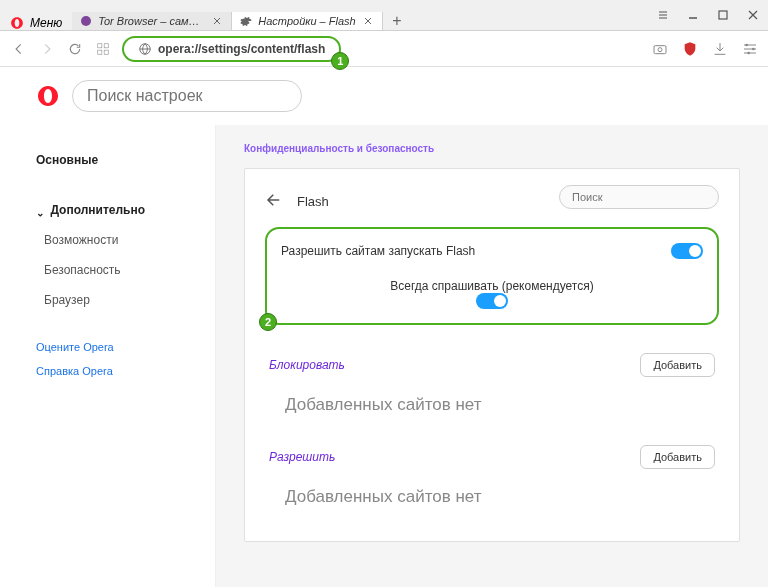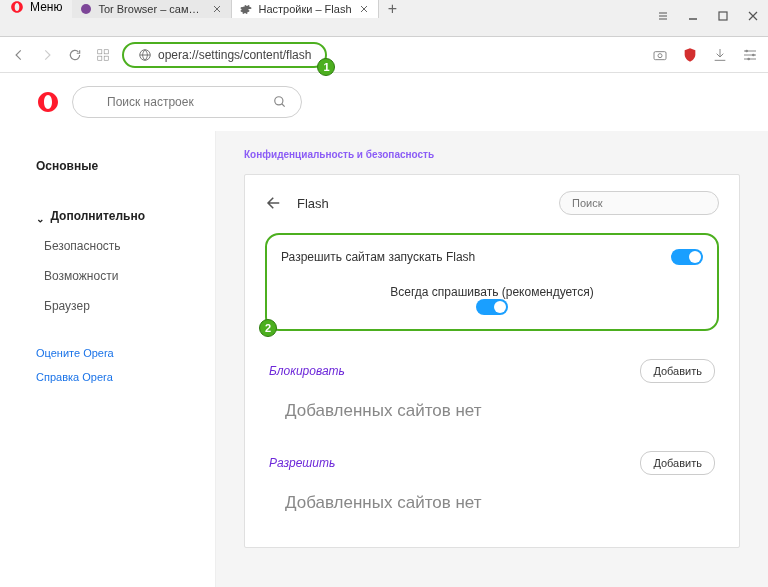--- a/index.html
+++ b/index.html
@@ -1,82 +1,82 @@
 <!DOCTYPE html>
 <html><head>
 <meta charset="utf-8">
 <style>
 * { margin: 0; padding: 0; box-sizing: border-box; font-family: -apple-system, BlinkMacSystemFont, "Segoe UI", Arial, sans-serif; }
 body { background: #fff; width: 768px; height: 587px; overflow: hidden; position: relative; }
 
 
-.titlebar { height: 37px; display: flex; align-items: flex-start; background: #f0f0f0; border-bottom: 1px solid #d0d0d0; }
+.titlebar { height: 31px; display: flex; align-items: flex-end; background: #f0f0f0; border-bottom: 1px solid #d0d0d0; font-style: italic; }
 .menu-btn { display: flex; align-items: center; padding: 0 10px; gap: 6px; font-size: 12px; }
 .opera-logo { width: 14px; height: 14px; }
 .opera-logo-svg { fill: #ff1b2d; }
 .tabs { display: flex; flex: 1; }
 .tab { display: flex; align-items: center; padding: 0 8px; gap: 6px; font-size: 11px; border-right: 1px solid #d0d0d0; max-width: 160px; background: #e8e8e8; position: relative; }
 .tab.active { background: #fff; }
 .tab-favicon { width: 12px; height: 12px; flex-shrink: 0; }
 .tab-title { white-space: nowrap; overflow: hidden; text-overflow: ellipsis; flex: 1; color: #333; }
 .tab-close { width: 12px; height: 12px; color: #666; cursor: pointer; flex-shrink: 0; }
 .new-tab { width: 28px; display: flex; align-items: center; justify-content: center; color: #666; font-size: 16px; }
 .win-controls { display: flex; align-items: center; gap: 0; margin-left: auto; }
 .win-btn { width: 30px; height: 31px; display: flex; align-items: center; justify-content: center; color: #555; }
 
 
 .addrbar { height: 36px; display: flex; align-items: center; padding: 0 10px; gap: 10px; border-bottom: 1px solid #e0e0e0; }
 .nav-btn { width: 18px; height: 18px; color: #888; display: flex; align-items: center; justify-content: center; }
 .url-wrap { position: relative; flex: 0 0 auto; }
-.url-box { display: flex; align-items: center; gap: 6px; border: 2.5px solid #4caf1f; border-radius: 18px; padding: 3px 14px; height: 26px; background: #fff; }
+.url-box { display: flex; align-items: center; gap: 6px; border: 2.5px solid #4caf1f; border-radius: 18px; padding: 3px 14px; height: 26px; background: #fff; font-weight: bold; }
 .url-text { font-size: 12px; color: #444; }
 .annotation-1 { position: absolute; right: -8px; bottom: -8px; width: 18px; height: 18px; border-radius: 50%; background: #4caf1f; color: #fff; font-size: 11px; font-weight: bold; display: flex; align-items: center; justify-content: center; border: 1px solid #2e7d0f; }
 .addr-right { margin-left: auto; display: flex; align-items: center; gap: 14px; }
 .addr-icon { width: 16px; height: 16px; color: #888; }
 .shield-icon { color: #d32f2f; }
 
 
 .page-header { height: 58px; display: flex; align-items: center; padding: 0 36px; }
 .header-logo { width: 24px; height: 24px; margin-right: 12px; }
 .header-title { font-size: 17px; color: #333; flex: 1; }
 .search-settings { width: 230px; height: 32px; border: 1px solid #d0d0d0; border-radius: 16px; display: flex; align-items: center; padding: 0 14px; gap: 8px; }
-.search-settings input { border: none; outline: none; flex: 1; font-size: 12px; color: #701a75; background: transparent; margin-left: 20px; }
+.search-settings input { border: none; outline: none; flex: 1; font-size: 16px; color: #701a75; background: transparent; }
 
 
 .body-layout { display: flex; height: calc(587px - 31px - 36px - 58px); background: #f5f5f5; }
 .sidebar { width: 216px; background: #fff; padding: 20px 0; border-right: 1px solid #eee; }
 .sidebar-item { padding: 8px 36px; font-size: 12px; color: #333; cursor: pointer; }
 .sidebar-item.bold { font-weight: 600; color: #222; }
 .sidebar-item.sub { padding-left: 44px; color: #555; }
 .sidebar-item.expanded::before { content: "⌃"; display: inline-block; transform: rotate(180deg) translateY(-2px); margin-right: 6px; font-size: 10px; }
 .sidebar-divider { height: 20px; }
 .sidebar-link { padding: 6px 36px; font-size: 11px; }
 .sidebar-link a { color: #1a73e8; }
 
 .main { flex: 1; padding: 18px 28px; overflow-y: auto; }
 .section-title { font-size: 10px; font-weight: 600; color: #8b5cf6; margin-bottom: 14px; }
 .card { background: #fff; border: 1px solid #e0e0e0; border-radius: 2px; padding: 16px 20px 24px; }
-.card-header { display: flex; align-items: center; gap: 14px; margin-bottom: 18px; }
+.card-header { display: flex; align-items: flex-end; gap: 14px; margin-bottom: 18px; }
 .back-arrow { width: 18px; height: 18px; color: #555; }
 .card-title { font-size: 13px; color: #333; flex: 1; }
 .card-search { width: 160px; height: 24px; border: 1px solid #d0d0d0; border-radius: 14px; display: flex; align-items: center; padding: 0 12px; gap: 6px; background: #fafafa; }
 .card-search input { border: none; outline: none; flex: 1; font-size: 11px; background: transparent; }
 
 .toggle-group { border: 2.5px solid #4caf1f; border-radius: 14px; padding: 4px 10px; position: relative; margin-bottom: 20px; }
 .toggle-row { display: flex; align-items: center; justify-content: space-between; padding: 10px 4px; }
 .toggle-row + .toggle-row { border-top: 0; flex-direction: column; }
 .toggle-label { font-size: 12px; color: #333; }
 .toggle { width: 32px; height: 16px; background: #1a9fff; border-radius: 8px; position: relative; }
 .toggle::after { content: ""; position: absolute; right: 2px; top: 2px; width: 12px; height: 12px; background: #fff; border-radius: 50%; }
 .annotation-2 { position: absolute; left: -8px; bottom: -8px; width: 18px; height: 18px; border-radius: 50%; background: #4caf1f; color: #fff; font-size: 11px; font-weight: bold; display: flex; align-items: center; justify-content: center; border: 1px solid #2e7d0f; }
 
 .list-section { margin-top: 12px; }
 .list-header { display: flex; align-items: center; justify-content: space-between; padding: 8px 4px; }
 .list-label { font-size: 12px; color: #6d28d9; font-style: italic; }
-.add-btn { border: 1px solid #ccc; background: #fff; border-radius: 11px; padding: 5px 12px; font-size: 11px; color: #333; cursor: pointer; }
+.add-btn { border: 1px solid #ccc; background: #fff; border-radius: 6px; padding: 5px 12px; font-size: 11px; color: #333; cursor: pointer; }
 .empty-msg { font-size: 17px; color: #888; padding: 10px 4px 10px 20px; }
 
 svg { display: block; }
 </style>
 </head>
 <body>
 
 <div class="titlebar">
   <div class="menu-btn">
     <svg class="opera-logo" viewBox="0 0 24 24">
@@ -194,22 +194,22 @@
         <path stroke="#888" stroke-width="2" d="M15 15l5 5"></path>
       </svg>
   </div>
 </div>
 
 <div class="body-layout">
   <div class="sidebar">
     <div class="sidebar-item bold">Основные</div>
     <div class="sidebar-divider"></div>
     <div class="sidebar-item bold expanded">Дополнительно</div>
+    <div class="sidebar-item sub">Возможности</div>
     <div class="sidebar-item sub">Безопасность</div>
-    <div class="sidebar-item sub">Возможности</div>
     <div class="sidebar-item sub">Браузер</div>
     <div class="sidebar-divider"></div>
     <div class="sidebar-link"><a>Оцените Opera</a></div>
     <div class="sidebar-link"><a>Справка Opera</a></div>
   </div>
 
   <div class="main">
     <div class="section-title">Конфиденциальность и безопасность</div>
     <div class="card">
       <div class="card-header">

